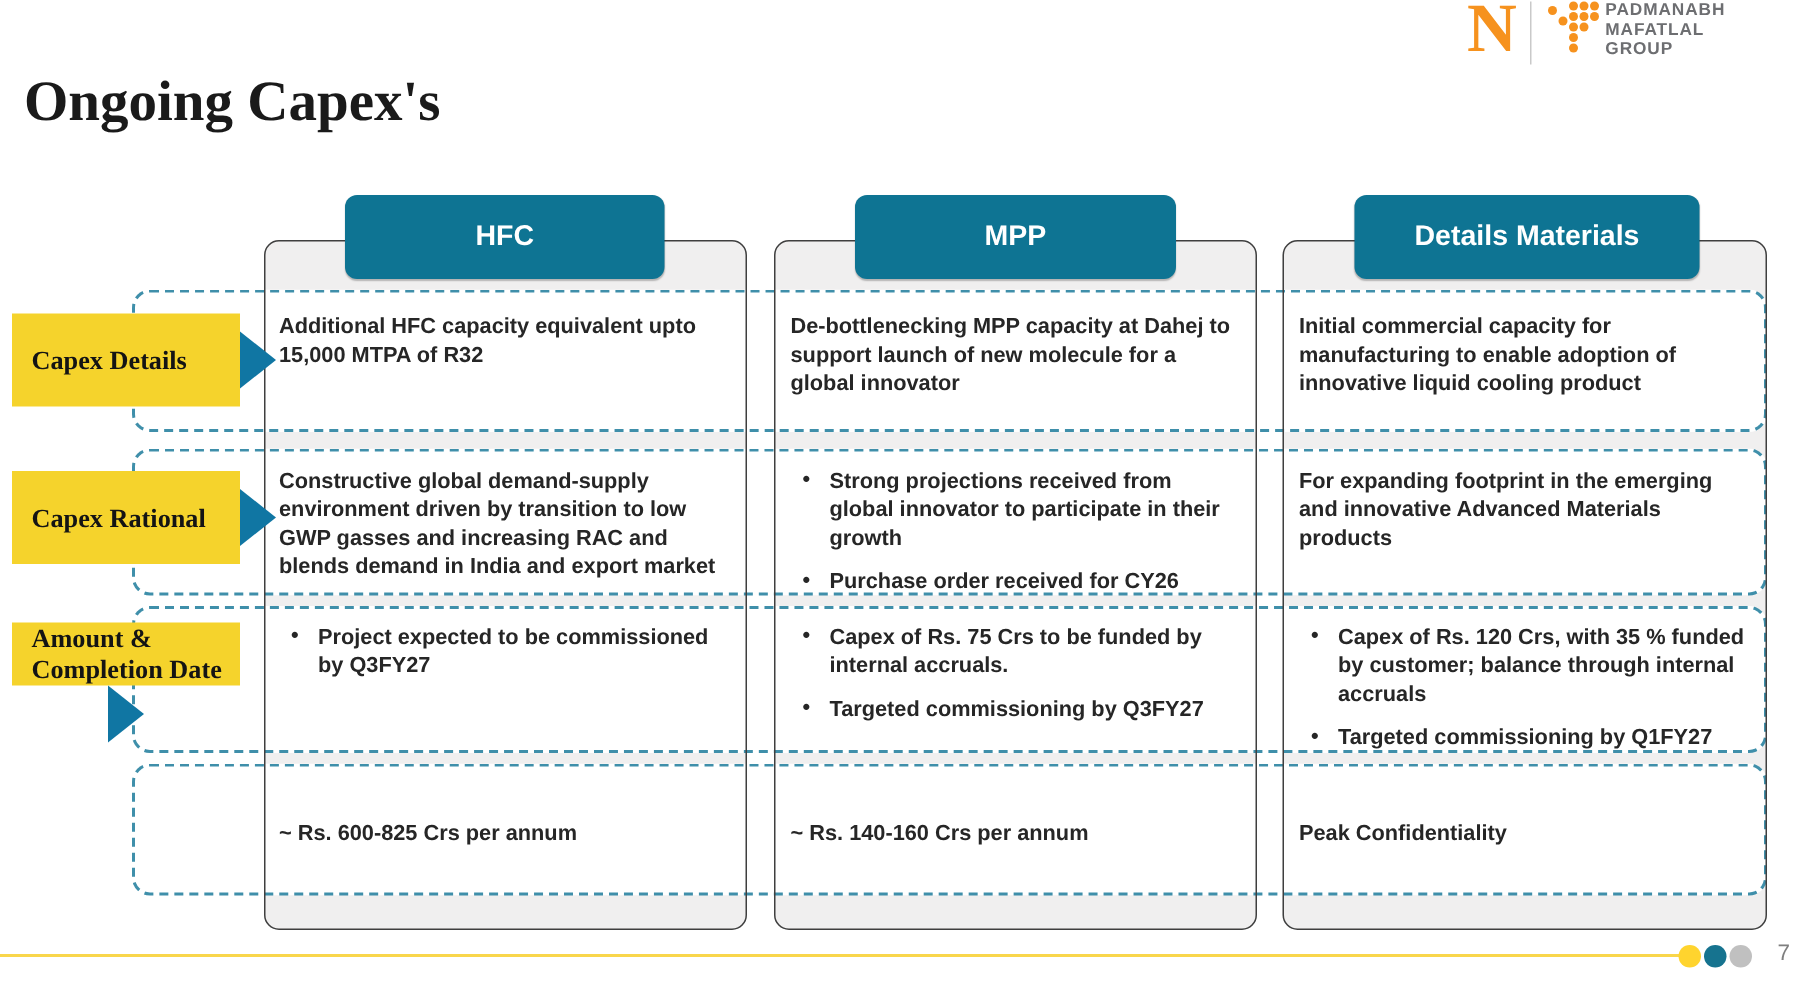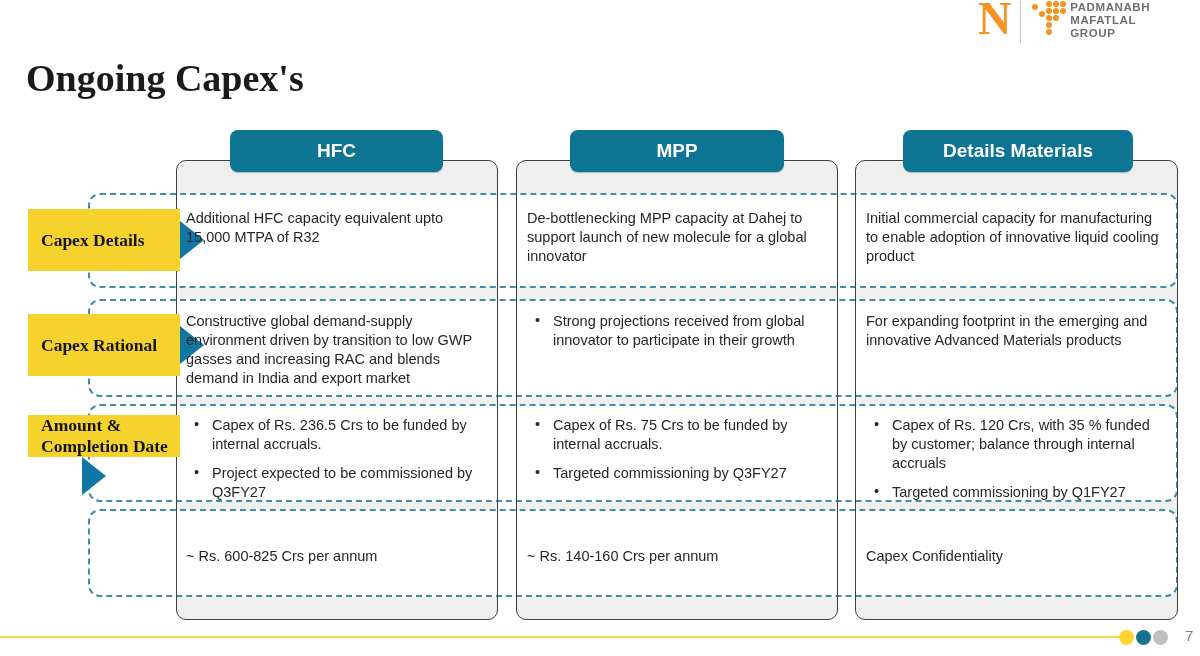--- a/index.html
+++ b/index.html
@@ -19,35 +19,35 @@
   .logo-dots { position:relative; width:40px; height:44px; margin-top:1px; }
   .logo-dots span { position:absolute; width:6px; height:6px; border-radius:50%; background:var(--logo_orange,#F6921E); }
   .ld1{left:2px;top:3px}.ld2{left:16px;top:0}.ld3{left:23px;top:0}.ld4{left:30px;top:0}
   .ld5{left:9px;top:10px}.ld6{left:16px;top:7px}.ld7{left:23px;top:7px}.ld8{left:30px;top:7px}
   .ld9{left:16px;top:14px}.ld10{left:23px;top:14px}.ld11{left:16px;top:21px}.ld12{left:16px;top:28px}
   .logo-text { font-size:11.5px; line-height:13px; letter-spacing:0.6px; font-weight:bold;
     color:var(--logo_gray,#6D6E71); margin-top:1px; }
 
   
   .page-title {
-    position:absolute; left:14px; top:44px; margin:12px;
+    position:absolute; left:14px; top:44px; margin:2px;
     font-family:"Liberation Serif", serif; font-weight:600;
     font-size:38px; color:#1a1a1a;
   }
 
   
   .col-bg, .col-border { position:absolute; top:160px; height:460px; border-radius:10px; box-sizing:border-box; }
   .col-bg { background:var(--column_fill,#F0EFEF); z-index:1; }
   .col-border { border:1.5px solid var(--column_border,#3F3F3F); z-index:3; pointer-events:none; }
   .c1 { left:176px; width:322px; }
   .c2 { left:516px; width:322px; }
   .c3 { left:855px; width:323px; }
 
   .tab {
-    position:absolute; top:130px; height:42px; z-index:4;
+    position:absolute; top:130px; height:56px; z-index:4;
     background:var(--teal,#0E7493); border-radius:8px;
     color:#fff; font-weight:bold; font-size:19px;
     display:flex; align-items:center; justify-content:center;
     box-shadow:0 1px 1px rgba(0,0,0,0.25);
   }
   .tab1 { left:230px; width:213px; }
   .tab2 { left:570px; width:214px; }
   .tab3 { left:903px; width:230px; }
 
   
@@ -65,30 +65,30 @@
   .row-label { position:absolute; left:8px; z-index:5; display:flex; align-items:center; }
   .label1 { top:209px; height:62px; }
   .label2 { top:314px; height:62px; }
   .label3 { top:415px; height:74px;flex-direction:column; }
   .label4 { top:521px; height:62px; }
   .label-box {
     width:152px; height:100%; box-sizing:border-box;
     background:var(--yellow,#F5D32C);
     display:flex; align-items:center; padding-left:13px;
     font-family:"Liberation Serif", serif; font-weight:bold;
-    font-size:17.5px; line-height:21px; color:#141414;margin-left:20px;
+    font-size:17.5px; line-height:21px; color:#141414;
   }
   .label-arrow {
     width:0; height:0;
     border-top:19px solid transparent; border-bottom:19px solid transparent;
     border-left:24px solid var(--arrow_teal,#1076A3);
   }
 
   
-  .cell { position:absolute; z-index:6; font-size:14.5px; line-height:1.32; color:var(--text_dark,#262626); }
+  .cell { position:absolute; z-index:6; font-size:14.5px; line-height:1.32; color:var(--text_dark,#262626);font-weight:bold; }
   .cellc1 { left:186px; width:300px; }
   .cellc2 { left:527px; width:300px; }
   .cellc3 { left:866px; width:302px; }
   .cellr1 { top:209px; }
   .cellr2 { top:312px; }
   .cellr3 { top:416px; }
   .cellr4 { top:509px; height:96px; display:flex; align-items:center; }
   .cell p { margin:0; }
   .bullet { position:relative; padding-left:26px; margin-bottom:10px; }
   .bullet::before { content:"\2022"; position:absolute; left:8px; top:-1px; }
@@ -172,46 +172,46 @@
   </div>
   <div class="cell cellr1 cellc3">
     <p>Initial commercial capacity for manufacturing to enable adoption of innovative liquid cooling product</p>
   </div>
 
   <div class="cell cellr2 cellc1">
     <p>Constructive global demand-supply environment driven by transition to low GWP gasses and increasing RAC and blends demand in India and export market</p>
   </div>
   <div class="cell cellr2 cellc2">
     <div class="bullet">Strong projections received from global innovator to participate in their growth</div>
+    <div class="bullet">Purchase order received for CY26</div>
   </div>
   <div class="cell cellr2 cellc3">
     <p>For expanding footprint in the emerging and innovative Advanced Materials products</p>
   </div>
 
   <div class="cell cellr3 cellc1">
-    <div class="bullet">Capex of Rs. 236.5 Crs to be funded by internal accruals.</div>
     <div class="bullet">Project expected to be commissioned by Q3FY27</div>
   </div>
   <div class="cell cellr3 cellc2">
     <div class="bullet">Capex of Rs. 75 Crs to be funded by internal accruals.</div>
     <div class="bullet">Targeted commissioning by Q3FY27</div>
   </div>
   <div class="cell cellr3 cellc3">
     <div class="bullet">Capex of Rs. 120 Crs, with 35 % funded by customer; balance through internal accruals</div>
     <div class="bullet">Targeted commissioning by Q1FY27</div>
   </div>
 
   <div class="cell cellr4 cellc1">
     <p>~ Rs. 600-825 Crs per annum</p>
   </div>
   <div class="cell cellr4 cellc2">
     <p>~ Rs. 140-160  Crs per annum</p>
   </div>
   <div class="cell cellr4 cellc3">
-    <p>Capex Confidentiality</p>
+    <p>Peak Confidentiality</p>
   </div>
 
   <div class="footer-line"></div>
   <div class="nav-dot nav-dot1"></div>
   <div class="nav-dot nav-dot2"></div>
   <div class="nav-dot nav-dot3"></div>
   <div class="page-number">7</div>
 
 </div>
 

